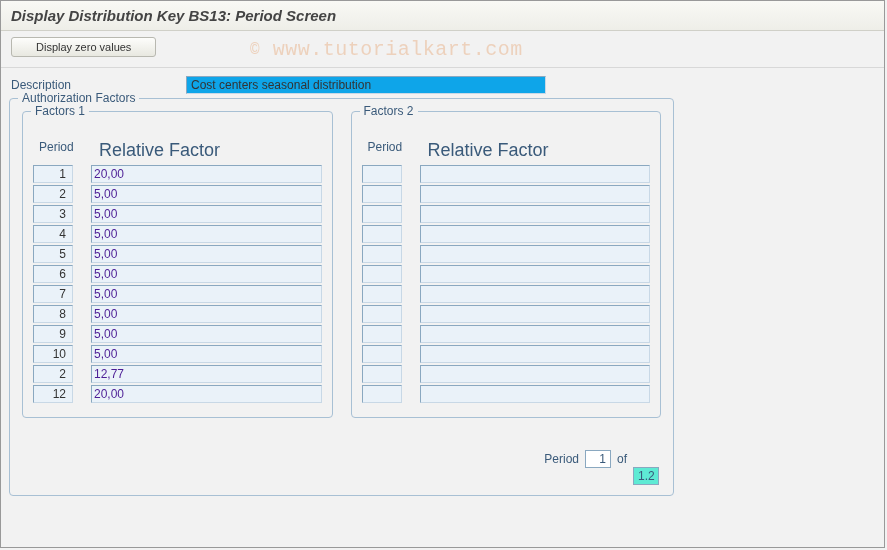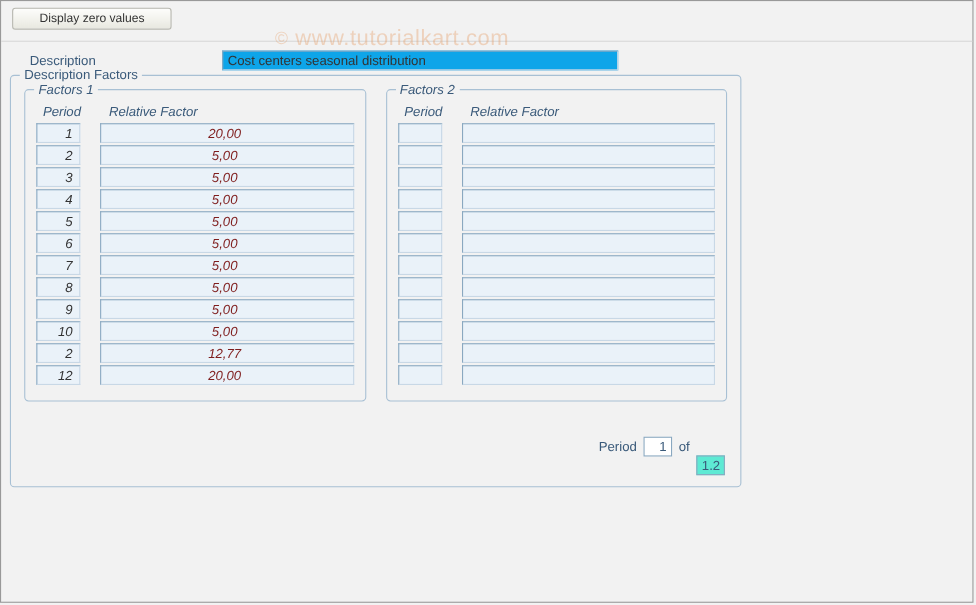--- a/index.html
+++ b/index.html
@@ -37,30 +37,30 @@
       background: linear-gradient(to bottom, #fdfdfb, #e8e8e0);
       border: 1px solid #b8b8b0;
       border-radius: 3px;
       padding: 3px 24px;
       font-size: 11px;
       color: #333;
       cursor: pointer;
     }
     .watermark {
       position: absolute;
-      top: 24px;
+      top: 38px;
       left: 250px;
       font-size: 20px;
       color: rgba(230, 150, 90, 0.35);
-      font-family: Liberation Sans, sans-serif;
+      font-family: Liberation Mono, monospace;
       pointer-events: none;
       letter-spacing: 0.5px;
     }
     .watermark .copy { font-size: 16px; vertical-align: middle; }
-    .form-area { padding: 8px 10px 0 26px; }
+    .form-area { padding: 8px 10px 0 10px; }
     .form-row { display: flex; align-items: center; margin-bottom: 2px; }
     .form-label { width: 175px; color: #3a5a7a; font-size: 12px; }
     .text-input {
       background: #0ea5e9;
       border-top: 1px solid #8aa8c0;
       border-left: 1px solid #8aa8c0;
       border-right: 1px solid #c8d8e6;
       border-bottom: 1px solid #c8d8e6;
       padding: 1px 4px;
       font-size: 12px;
@@ -88,38 +88,37 @@
       font-size: 12px;
     }
     .factors-wrap {
       display: flex;
       gap: 18px;
       padding: 12px 12px 8px 12px;
     }
     .factor-panel {
       border: 1px solid #a8c0d4;
       border-radius: 4px;
-      padding: 8px 10px 12px 10px;
+      padding: 24px 10px 12px 10px;
       position: relative;
       flex: 1;
       background: #f2f2f2;
-      font-style: italic;
     }
     .factor-title {
       position: absolute;
       top: -8px;
       left: 8px;
       background: #f2f2f2;
       padding: 0 4px;
       color: #3a5a7a;
       font-size: 12px;
     }
     .col-headers { display: flex; margin-bottom: 4px; margin-top: 4px; }
     .col-period { width: 60px; color: #3a5a7a; font-size: 12px; padding-left: 6px;}
-    .col-factor { flex: 1; color: #3a5a7a; font-size: 12px; padding-left: 6px;}
+    .col-factor { flex: 1; color: #3a5a7a; font-size: 18px; padding-left: 6px;}
     .factor-row { display: flex; margin-bottom: 2px; align-items: center; }
     .period-cell {
       width: 40px;
       height: 18px;
       background: #eaf2f9;
       border-top: 1px solid #8aa8c0;
       border-left: 1px solid #8aa8c0;
       border-right: 1px solid #c8d8e6;
       border-bottom: 1px solid #c8d8e6;
       text-align: right;
@@ -129,24 +128,24 @@
       margin-right: 18px;
     }
     .factor-cell {
       flex: 1;
       height: 18px;
       background: #eaf2f9;
       border-top: 1px solid #8aa8c0;
       border-left: 1px solid #8aa8c0;
       border-right: 1px solid #c8d8e6;
       border-bottom: 1px solid #c8d8e6;
-      text-align: center;
+      text-align: left;
       padding: 1px 6px 1px 2px;
       font-size: 12px;
-      color: #7f1d1d;
+      color: #4c1d95;
     }
     .footer-row {
       display: flex;
       justify-content: flex-end;
       align-items: center;
       padding: 6px 14px 10px 0;
       gap: 6px;
       color: #3a5a7a;
       font-size: 12px;
     }
@@ -161,36 +160,37 @@
     }
     .footer-input.ro {
       background: #5eead4;
       margin-top: 35px;
     }
   </style>
 </head>
 <body>
 
 <div class="container">
+  <div class="title-bar">Display Distribution Key BS13: Period Screen</div>
 
   <div class="toolbar">
     <button class="tool-btn">Display zero values</button>
   </div>
 
   <div class="watermark"><span class="copy">©</span> <span>www.tutorialkart.com</span></div>
 
   <div class="form-area">
     <div class="form-row">
       <div class="form-label">Description</div>
       <div class="text-input desc-input">Cost centers seasonal distribution</div>
     </div>
   </div>
 
   <div class="groupbox">
-    <div class="groupbox-title">Description Factors</div>
+    <div class="groupbox-title">Authorization Factors</div>
 
     <div class="factors-wrap">
 
       <div class="factor-panel">
         <div class="factor-title">Factors 1</div>
         <div class="col-headers">
           <div class="col-period">Period</div>
           <div class="col-factor">Relative Factor</div>
         </div>
         <div id="factors1-rows">

